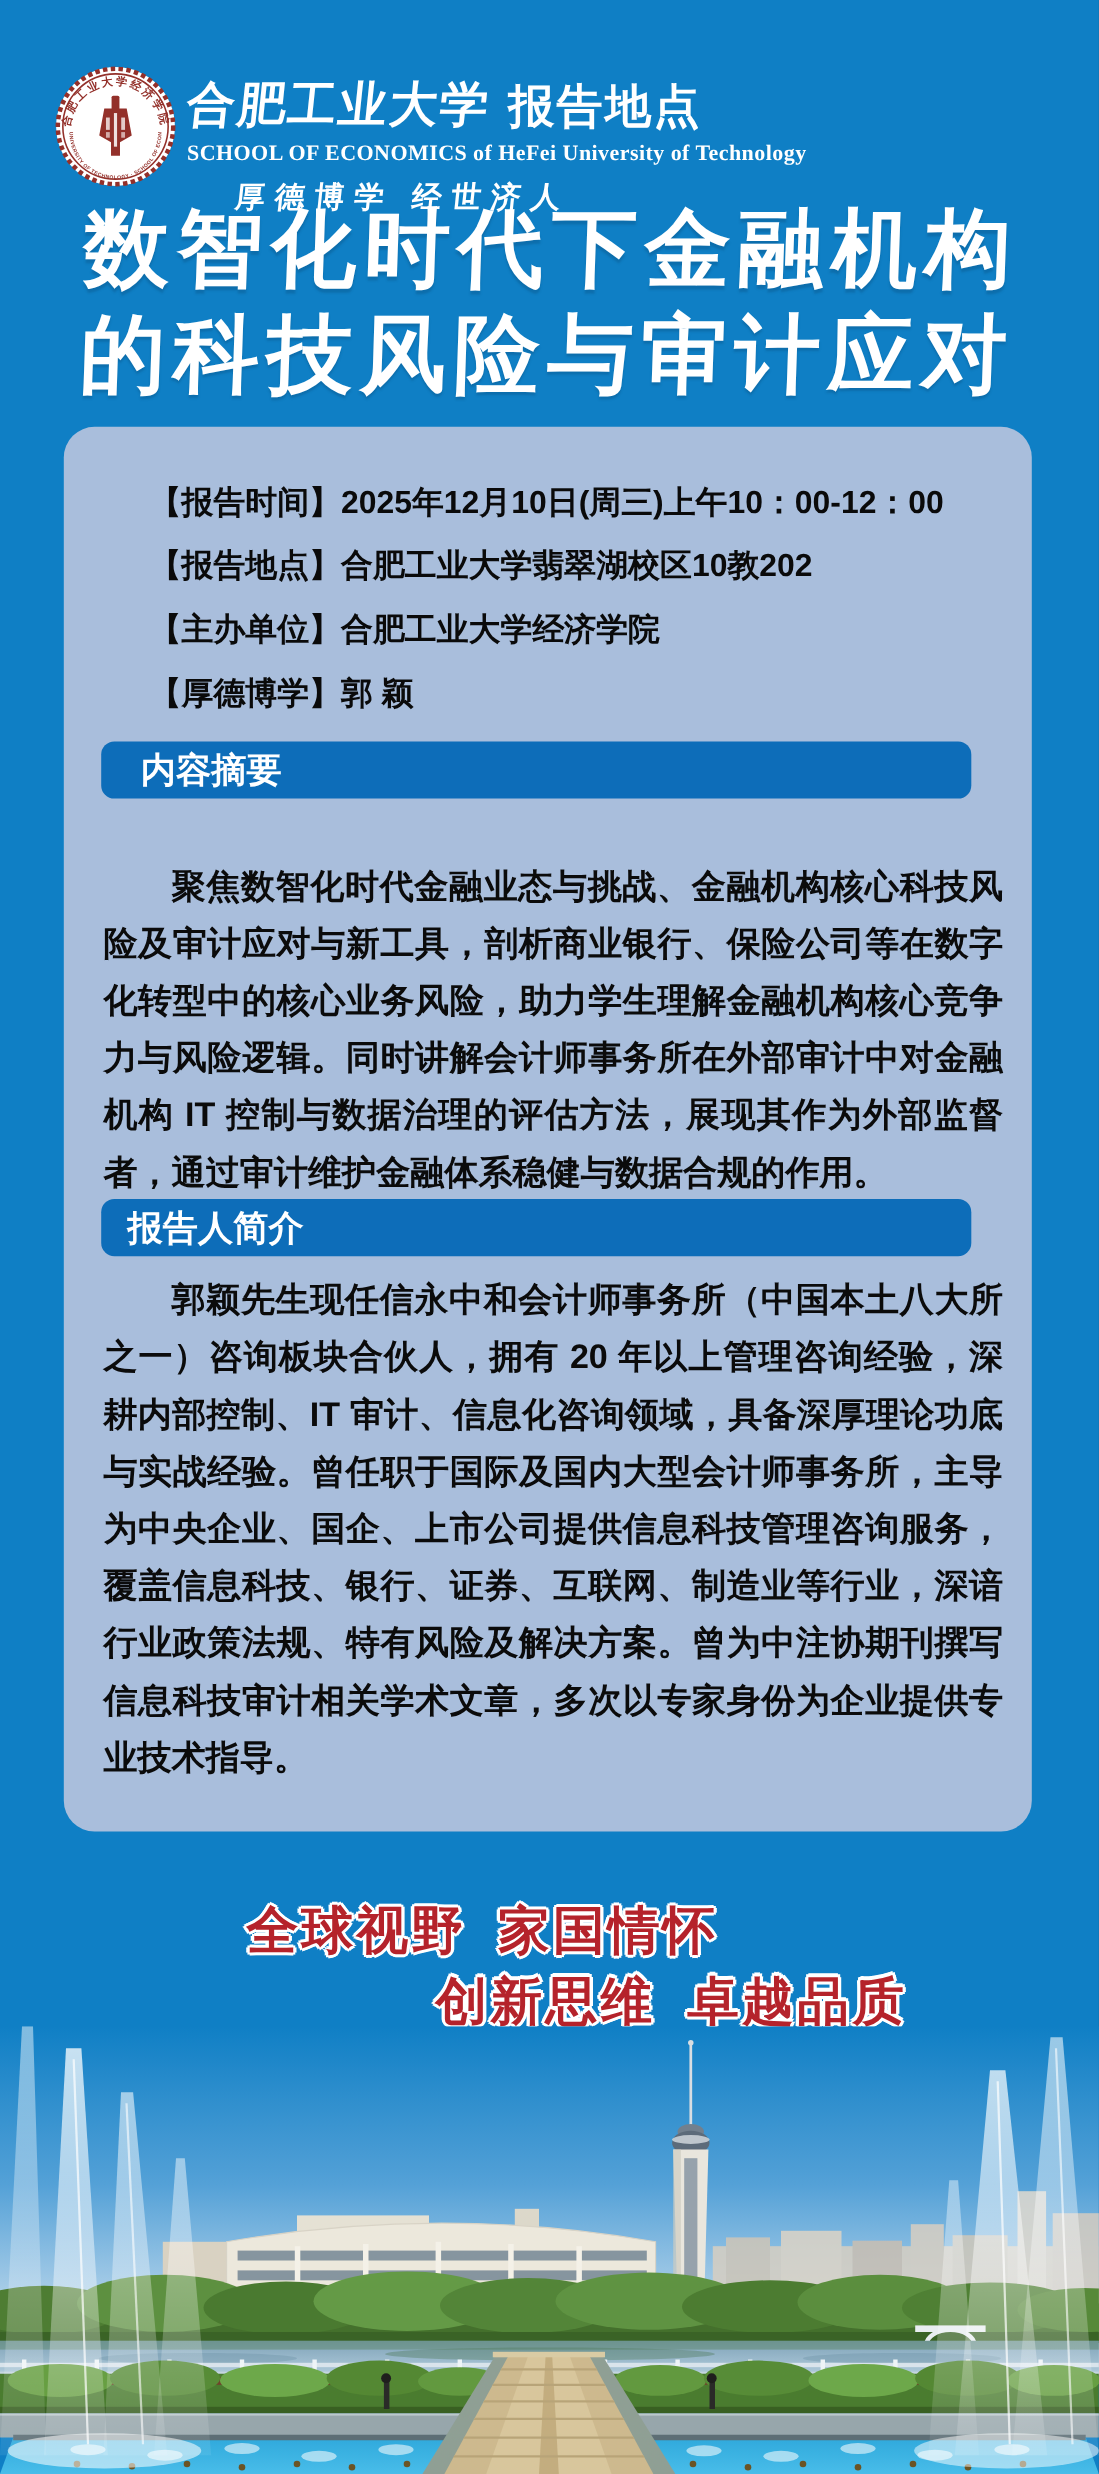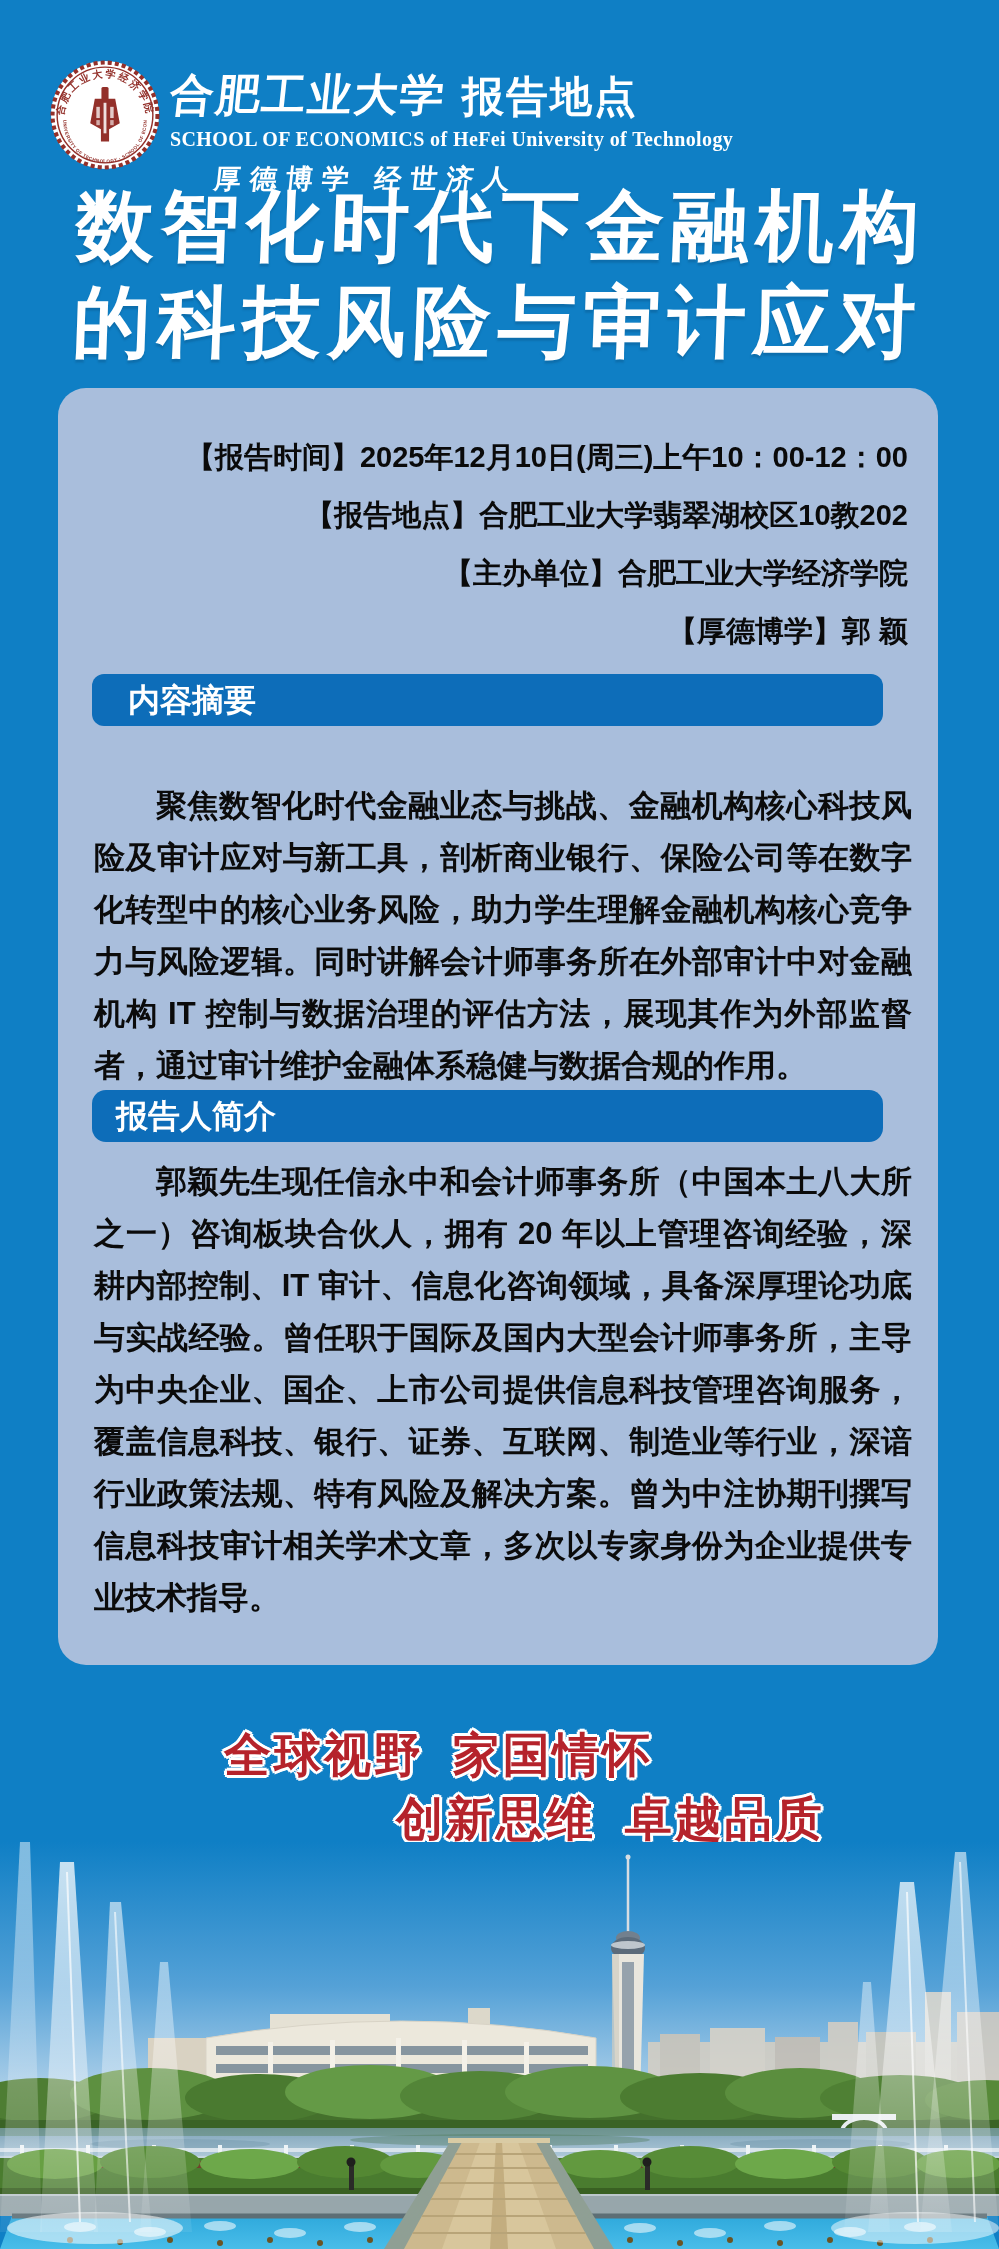--- a/index.html
+++ b/index.html
@@ -20,25 +20,25 @@
     letter-spacing:9px;margin-top:10px;padding-left:44px;white-space:nowrap;}
   
   .big-title{position:absolute;left:0;right:0;top:178px;text-align:center;color:#fff;
     font-size:78px;font-weight:bold;line-height:96px;letter-spacing:7px;
     text-shadow:0 3px 2px rgba(8,60,100,.25);transform:skewX(-2deg);white-space:nowrap;}
   
   .card{position:absolute;left:58px;top:388px;width:880px;height:1277px;
     background:#a9bedc;border-radius:28px;}
   .info{position:absolute;left:78px;top:40px;right:30px;color:#0a0a0a;
     font-size:29px;font-weight:bold;}
-  .info-row{height:58px;line-height:58px;white-space:nowrap;text-align:right;}
+  .info-row{height:58px;line-height:58px;white-space:nowrap;}
   .section-bar{position:absolute;left:34px;width:791px;height:52px;background:#0d6db9;
     border-radius:12px;color:#ffffff;font-size:32px;font-weight:bold;line-height:52px;
     padding-left:24px;box-sizing:border-box;}
-  .bar-1{top:286px;padding-left:36px;} .bar-2{top:702px;border-radius:14px;}
+  .bar-1{top:286px;padding-left:36px;} .bar-2{top:702px;}
   .section-body{position:absolute;left:36px;width:818px;color:#0b0b0b;
     font-size:31px;font-weight:bold;line-height:52px;text-align:justify;text-indent:2em;}
   .body-1{top:352px;margin-top:40px;} .body-2{top:768px;}
   
   .slogan{position:absolute;color:#b5232b;font-family:"Liberation Serif","DejaVu Serif",serif;
     font-weight:bold;font-size:47px;letter-spacing:3px;word-spacing:14px;white-space:nowrap;
     text-shadow:-2px -2px 0 #fff,2px -2px 0 #fff,-2px 2px 0 #fff,2px 2px 0 #fff,
                 0 -3px 0 #fff,0 3px 0 #fff,-3px 0 0 #fff,3px 0 0 #fff;}
   .slogan-1{left:180px;top:1724px;margin-left:44px;}
   .slogan-2{left:396px;top:1788px;}

